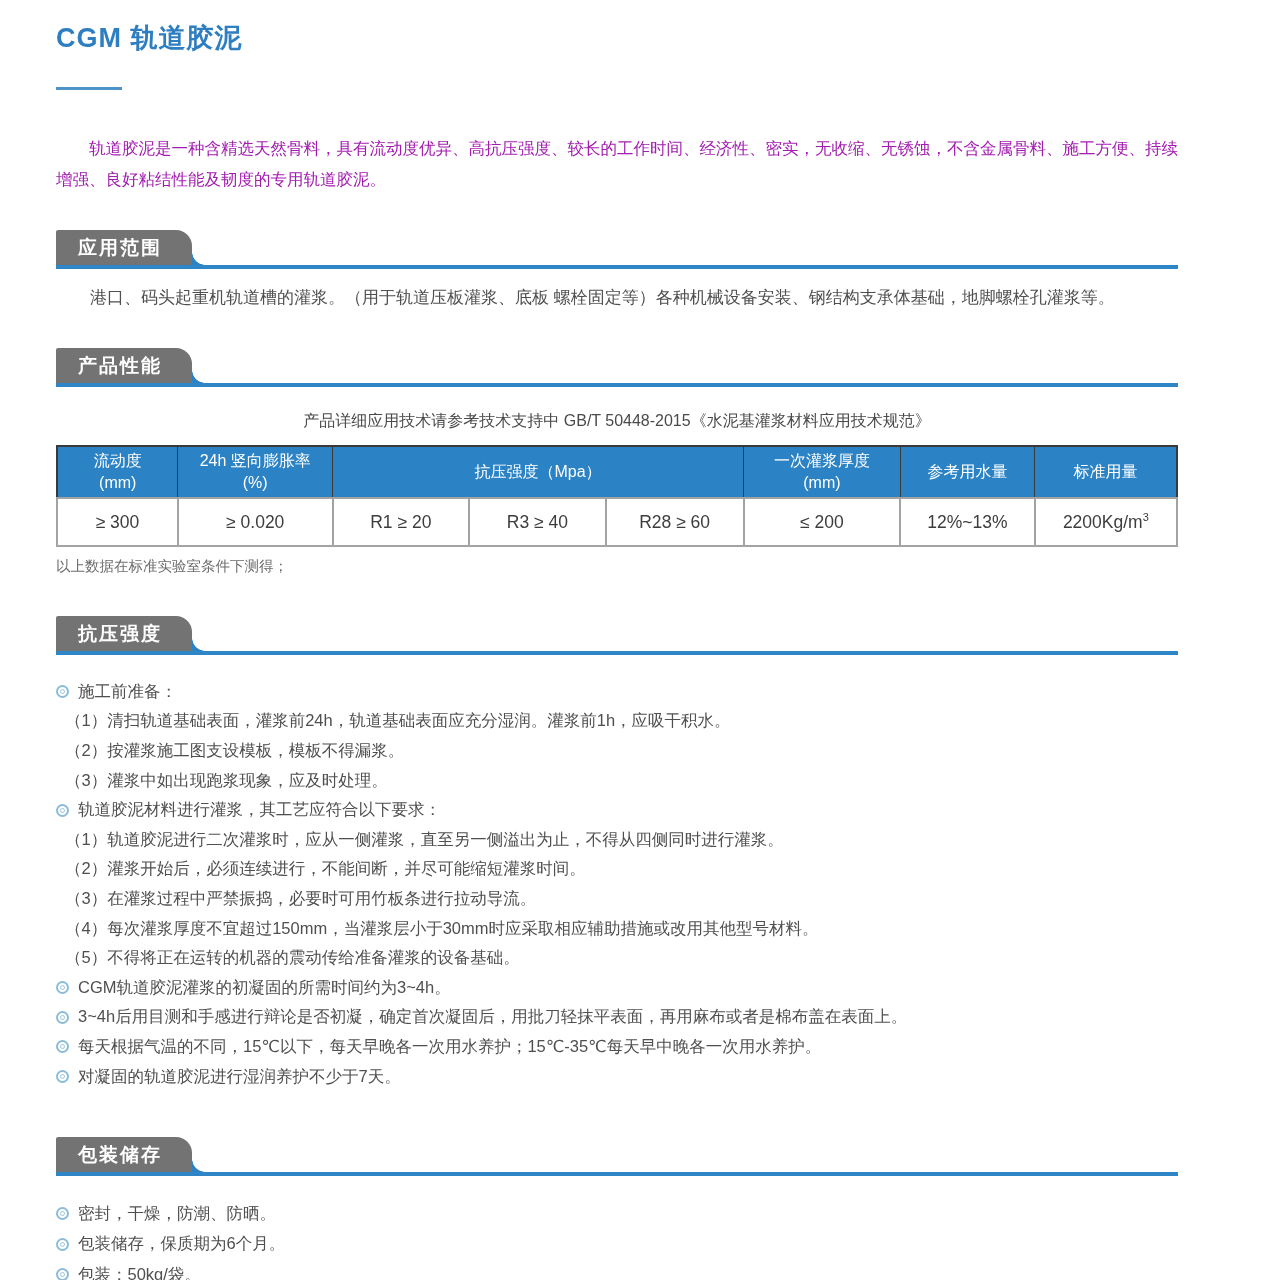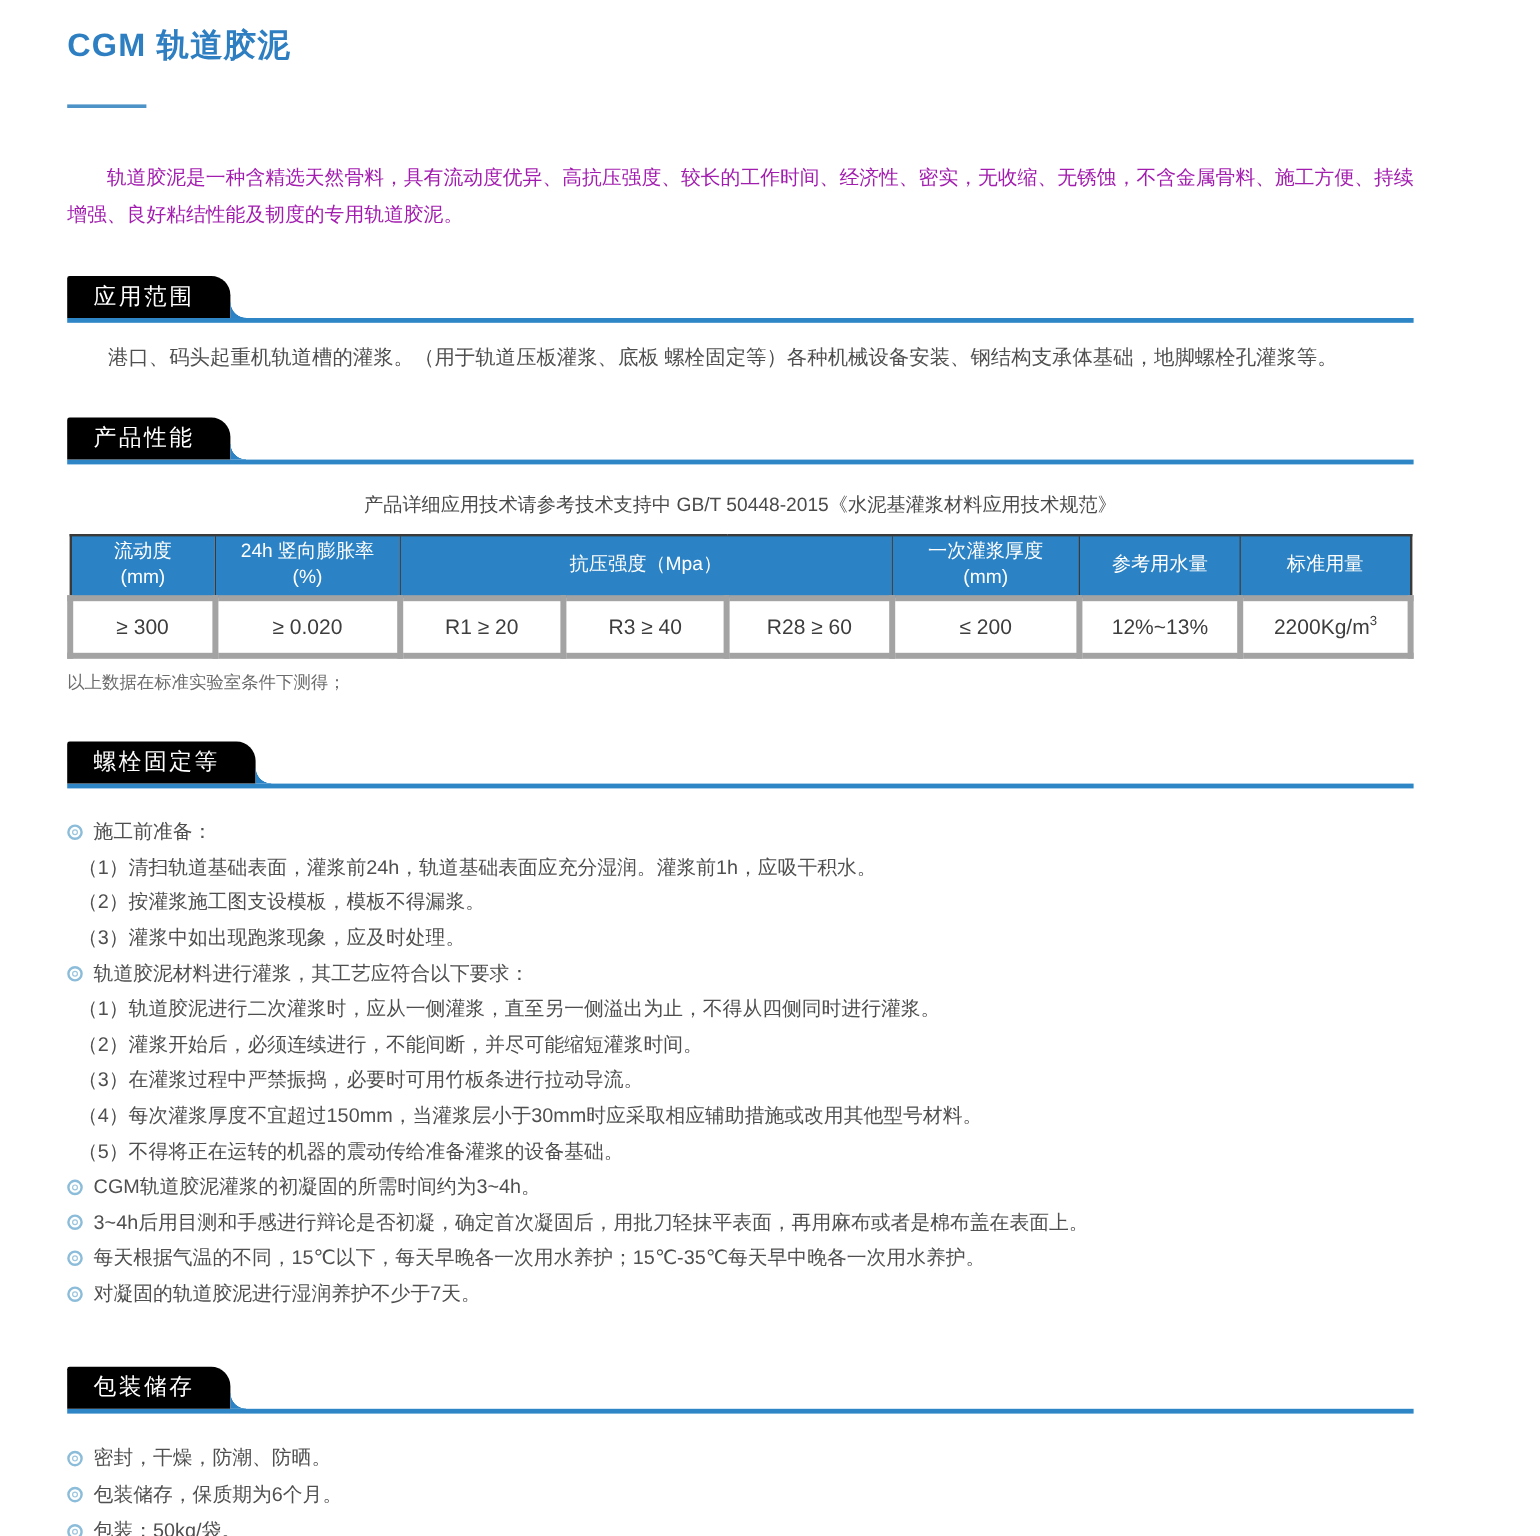--- a/index.html
+++ b/index.html
@@ -14,39 +14,39 @@
   .title-underline { width:66px; height:3px; background:#4e93c8; margin-top:31px; }
   
   .intro { margin-top:43px; font-size:16.5px; line-height:31px; color:#a21caf; text-indent:2em; }
   
   .section-head { border-bottom:4px solid #2f86c6; line-height:0; }
   .sh-app  { margin-top:35px; }
   .sh-perf { margin-top:36px; }
   .sh-proc { margin-top:40px; }
   .sh-pack { margin-top:46px; }
   .tab {
-    display:inline-block; position:relative; background:#000000; color:#ffffff;
-    font-size:19px; font-weight:normal; letter-spacing:2px; line-height:1;
+    display:inline-block; position:relative; background:#737373; color:#ffffff;
+    font-size:19px; font-weight:bold; letter-spacing:2px; line-height:1;
     padding:8px 30px 8px 22px; border-top-right-radius:16px; border-top-left-radius:2px;
   }
   .tab::after {
     content:""; position:absolute; right:-13px; bottom:0; width:13px; height:13px;
     background:radial-gradient(circle at 100% 0, rgba(255,255,255,0) 12.5px, #2b82c4 13px);
   }
   
   .app-text { margin-top:15px; font-size:17px; line-height:28px; color:#4f4f4f; text-indent:2em; }
   
   .perf-note { margin-top:24px; text-align:center; font-size:16px; color:#4a4a4a; }
   table.perf { width:100%; border-collapse:collapse; margin-top:13px; border:2px solid #3a3a3a; }
   table.perf th {
     background:#2b82c4; color:#ffffff; font-weight:normal; font-size:16px;
     height:52px; border:1px solid #3a3a3a; line-height:1.4; vertical-align:middle; text-align:center;
   }
   table.perf td {
-    height:48px; border:5px solid #a3a3a3; text-align:center; vertical-align:middle;
+    height:48px; border:2px solid #a3a3a3; text-align:center; vertical-align:middle;
     font-size:17.5px; color:#3d3d3d;
   }
   .th-line:empty { display:none; }
   td sup { font-size:11px; }
   .col-w1 { width:10.8%; } .col-w2 { width:13.8%; }
   .col-w3 { width:12.2%; } .col-w4 { width:12.2%; } .col-w5 { width:12.3%; }
   .col-w6 { width:14.0%; } .col-w7 { width:12.0%; } .col-w8 { width:12.7%; }
   .footnote { margin-top:10px; font-size:14.5px; color:#6c6c6c; }
   
   ul.items { list-style:none; margin-top:22px; }
@@ -130,21 +130,21 @@
         <td>R28 ≥ 60</td>
         <td>≤ 200</td>
         <td>12%~13%</td>
         <td><span>2200Kg/m</span><sup>3</sup></td>
       </tr>
     </tbody>
   </table>
   <p class="footnote">以上数据在标准实验室条件下测得；</p>
 
   <div class="section-head sh-proc">
-    <span class="tab"><span>螺栓固定等</span></span>
+    <span class="tab"><span>抗压强度</span></span>
   </div>
   <ul class="items proc">
     <li class="circle">
         <span class="bullet"></span>
         <span>施工前准备：</span>
       </li>
     <li class="num">
         <span>（1）清扫轨道基础表面，灌浆前24h，轨道基础表面应充分湿润。灌浆前1h，应吸干积水。</span>
       </li>
     <li class="num">

